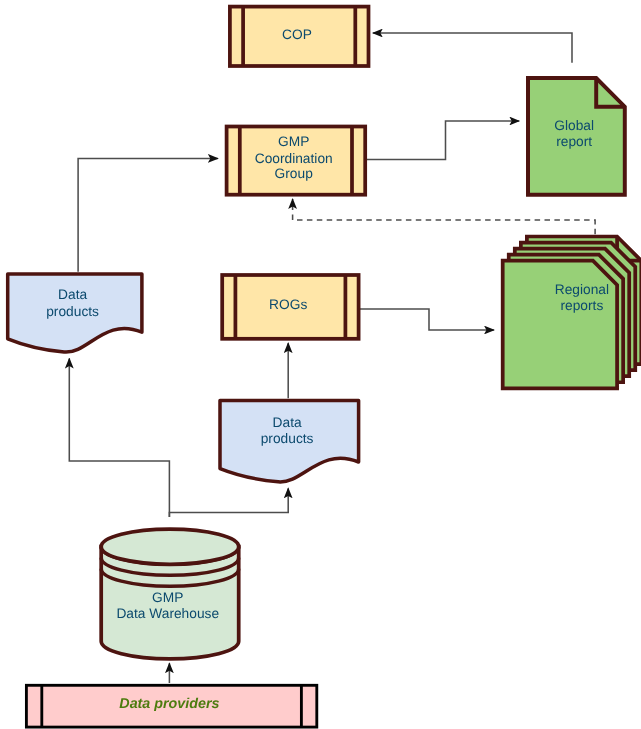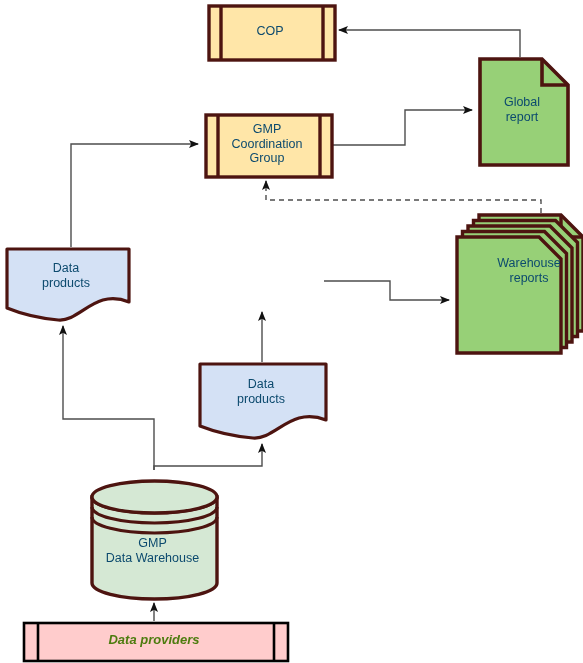--- a/index.html
+++ b/index.html
@@ -61,50 +61,58 @@
     <svg class="shape" width="134" height="70" viewBox="-2 -2 134 70">
         <rect x="0" y="0" width="126" height="62" fill="#ffe6a8" stroke="#4d1410" stroke-width="3.4"></rect>
         <line x1="12" y1="0" x2="12" y2="62" stroke="#4d1410" stroke-width="3.4"></line>
         <line x1="114" y1="0" x2="114" y2="62" stroke="#4d1410" stroke-width="3.4"></line>
       </svg>
     <div class="label">GMP
 Coordination
 Group</div>
   </div>
 
-  <div class="node" style="left: 478px; top: 57px; width: 88px; height: 106px;">
+  <div class="node" style="left: 478px; top: 69px; width: 88px; height: 106px;">
     <svg class="shape" width="96" height="114" viewBox="-2 -2 96 114">
         <path d="M0,0 L62,0 L88,26 L88,106 L0,106 Z" fill="#97d077" stroke="#4d1410" stroke-width="3.6" stroke-linejoin="miter"></path>
         <path d="M62,0 L62,26 L88,26" fill="none" stroke="#4d1410" stroke-width="3.6"></path>
       </svg>
     <div class="label">Global
 report</div>
   </div>
 
+  <div class="node" style="left: 200px; top: 248px; width: 124px; height: 58px;">
+    <svg class="shape" width="132" height="66" viewBox="-2 -2 132 66">
+        <rect x="0" y="0" width="124" height="58" fill="#ffe6a8" stroke="#4d1410" stroke-width="3.4"></rect>
+        <line x1="12" y1="0" x2="12" y2="58" stroke="#4d1410" stroke-width="3.4"></line>
+        <line x1="112" y1="0" x2="112" y2="58" stroke="#4d1410" stroke-width="3.4"></line>
+      </svg>
+    <div class="label">ROGs</div>
+  </div>
 
   <div class="node" style="left: 455px; top: 213px; width: 126px; height: 138px;">
     <svg class="shape" width="134" height="146" viewBox="-2 -2 134 146">
         <g transform="translate(22,0)">
           <path d="M0,0 L82,0 L104,22 L104,116 L0,116 Z" fill="#97d077" stroke="#4d1410" stroke-width="3.4" stroke-linejoin="miter"></path>
           <path d="M82,0 L82,22 L104,22" fill="none" stroke="#4d1410" stroke-width="3.4"></path>
         </g>
         <g transform="translate(16.5,5.5)">
           <path d="M0,0 L82,0 L104,22 L104,116 L0,116 Z" fill="#97d077" stroke="#4d1410" stroke-width="3.4" stroke-linejoin="miter"></path>
         </g>
         <g transform="translate(11,11)">
           <path d="M0,0 L82,0 L104,22 L104,116 L0,116 Z" fill="#97d077" stroke="#4d1410" stroke-width="3.4" stroke-linejoin="miter"></path>
         </g>
         <g transform="translate(5.5,16.5)">
           <path d="M0,0 L82,0 L104,22 L104,116 L0,116 Z" fill="#97d077" stroke="#4d1410" stroke-width="3.4" stroke-linejoin="miter"></path>
         </g>
         <g transform="translate(0,22)">
           <path d="M0,0 L82,0 L104,22 L104,116 L0,116 Z" fill="#97d077" stroke="#4d1410" stroke-width="3.4" stroke-linejoin="miter"></path>
         </g>
       </svg>
-    <div class="label" style="width: 104px; height: 116px; left: 22px; top: 0px;">Warehouse
+    <div class="label" style="width: 104px; height: 116px; left: 22px; top: 0px;">Regional
 reports</div>
   </div>
 
   <div class="node" style="left: 5px; top: 247px; width: 122px; height: 73px;">
     <svg class="shape" width="130" height="81" viewBox="-2 -2 130 81">
         <path d="M0,0 L122,0 L122,53 C87.84,39 73.2,73 51.239999999999995,71 C29.279999999999998,69 14.639999999999999,65 0,59 Z" fill="#d4e1f5" stroke="#4d1410" stroke-width="3.2" stroke-linejoin="round"></path>
       </svg>
     <div class="label" style="height: 57px;">Data
 products</div>
   </div>

